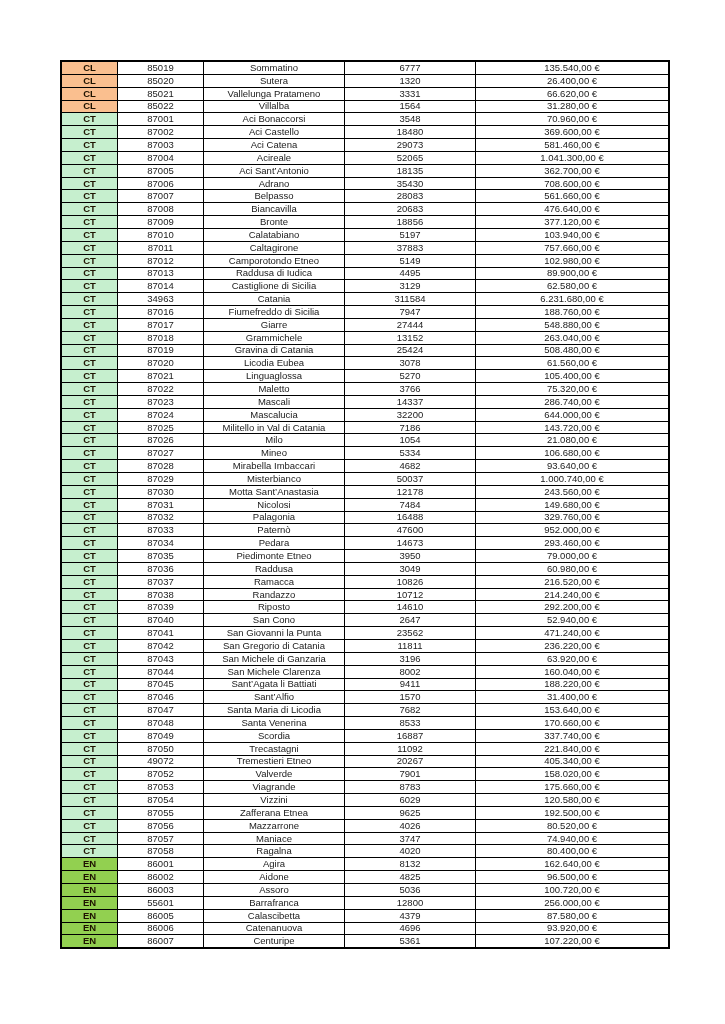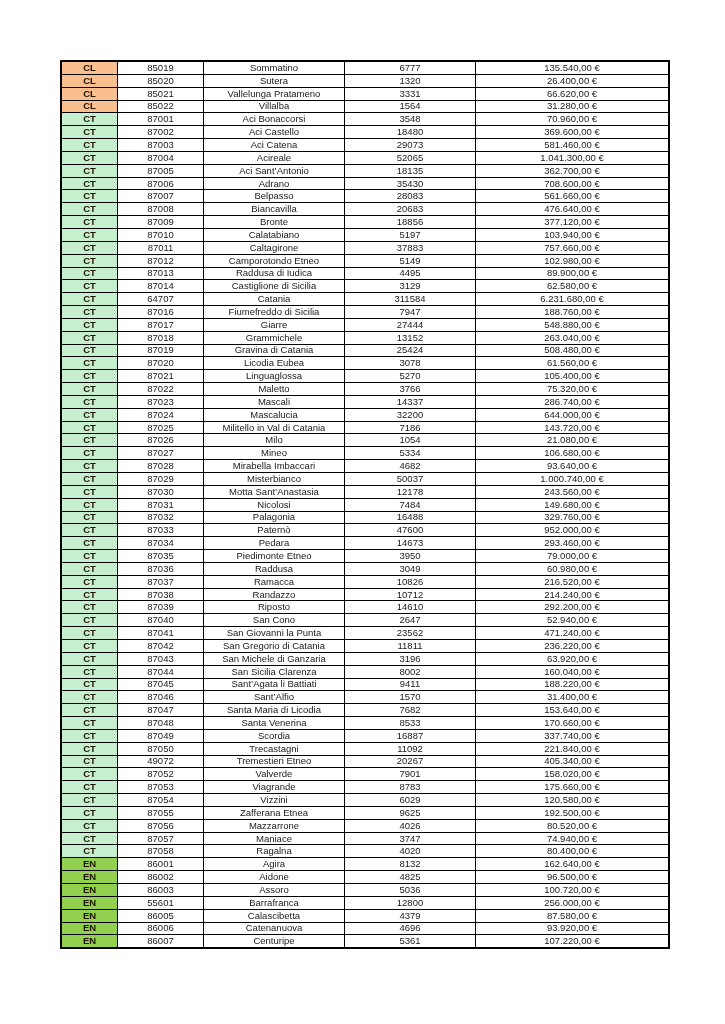--- a/index.html
+++ b/index.html
@@ -173,21 +173,21 @@
         </tr>
         <tr>
           <td class="col-prov prov" style="background-color: rgb(198, 239, 206);">CT</td>
           <td class="col-code">87014</td>
           <td class="col-name">Castiglione di Sicilia</td>
           <td class="col-pop">3129</td>
           <td class="col-amt">62.580,00 €</td>
         </tr>
         <tr>
           <td class="col-prov prov" style="background-color: rgb(198, 239, 206);">CT</td>
-          <td class="col-code">64707</td>
+          <td class="col-code">34963</td>
           <td class="col-name">Catania</td>
           <td class="col-pop">311584</td>
           <td class="col-amt">6.231.680,00 €</td>
         </tr>
         <tr>
           <td class="col-prov prov" style="background-color: rgb(198, 239, 206);">CT</td>
           <td class="col-code">87016</td>
           <td class="col-name">Fiumefreddo di Sicilia</td>
           <td class="col-pop">7947</td>
           <td class="col-amt">188.760,00 €</td>
@@ -377,21 +377,21 @@
         <tr>
           <td class="col-prov prov" style="background-color: rgb(198, 239, 206);">CT</td>
           <td class="col-code">87043</td>
           <td class="col-name">San Michele di Ganzaria</td>
           <td class="col-pop">3196</td>
           <td class="col-amt">63.920,00 €</td>
         </tr>
         <tr>
           <td class="col-prov prov" style="background-color: rgb(198, 239, 206);">CT</td>
           <td class="col-code">87044</td>
-          <td class="col-name">San Sicilia Clarenza</td>
+          <td class="col-name">San Michele Clarenza</td>
           <td class="col-pop">8002</td>
           <td class="col-amt">160.040,00 €</td>
         </tr>
         <tr>
           <td class="col-prov prov" style="background-color: rgb(198, 239, 206);">CT</td>
           <td class="col-code">87045</td>
           <td class="col-name">Sant’Agata li Battiati</td>
           <td class="col-pop">9411</td>
           <td class="col-amt">188.220,00 €</td>
         </tr>

